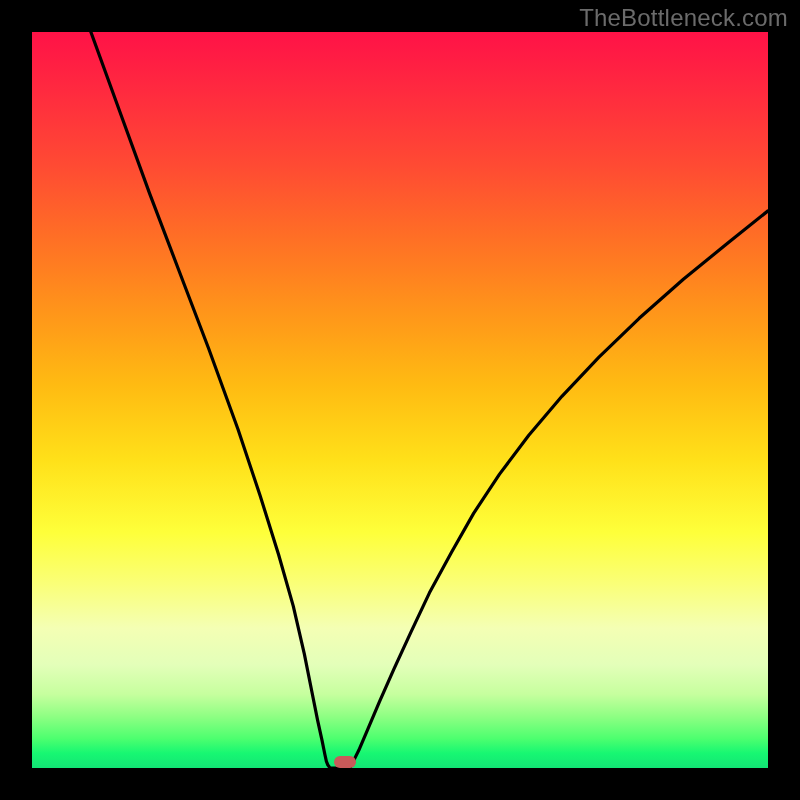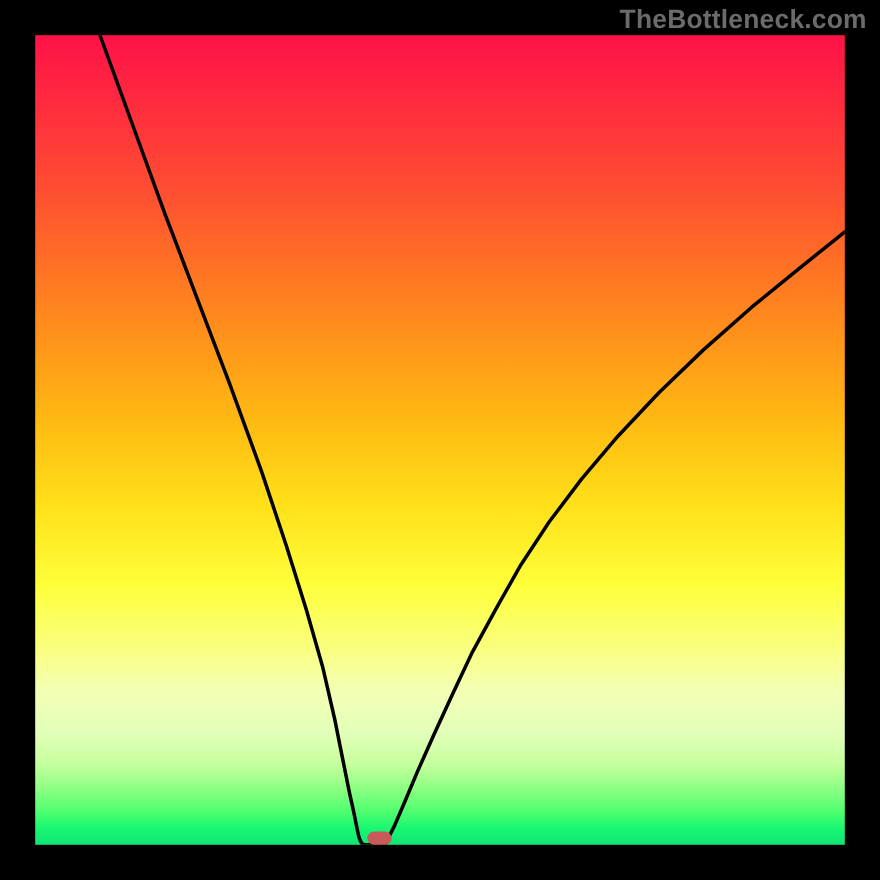--- a/index.html
+++ b/index.html
@@ -40,21 +40,21 @@
       #4dff6f 96%,
       #17f772 98%,
       #12e475 100%);
   }
   .watermark {
     position: absolute;
     top: 4px;
     right: 12px;
     color: #6b6b6b;
     font-size: 24px;
-    font-weight: 700;
+    font-weight: 400;
     letter-spacing: 0.2px;
     user-select: none;
   }
   svg.curve {
     position: absolute;
     inset: 0;
   }
   .marker {
     position: absolute;
     width: 22px;

